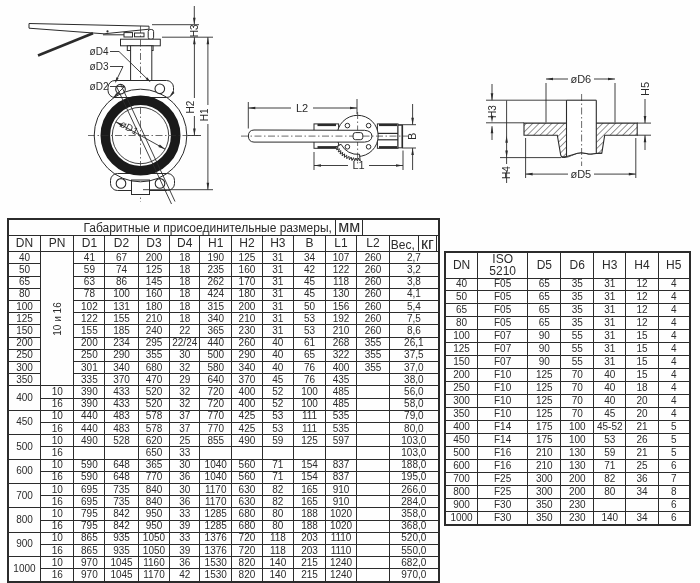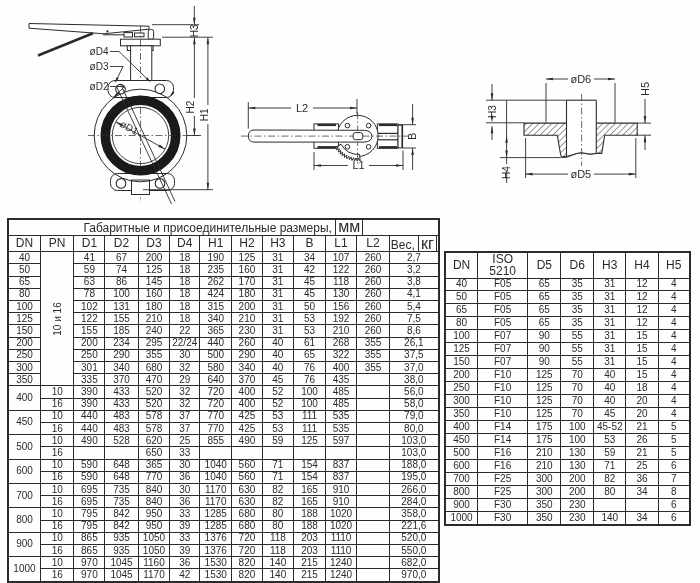--- a/index.html
+++ b/index.html
@@ -579,21 +579,21 @@
           <td>795</td>
           <td>842</td>
           <td>950</td>
           <td>39</td>
           <td>1285</td>
           <td>680</td>
           <td>80</td>
           <td>188</td>
           <td>1020</td>
           <td></td>
-          <td>221,6</td>
+          <td>368,0</td>
         </tr>
 <tr>
           <td rowspan="2">900</td>
           <td>10</td>
           <td>865</td>
           <td>935</td>
           <td>1050</td>
           <td>33</td>
           <td>1376</td>
           <td>720</td>

